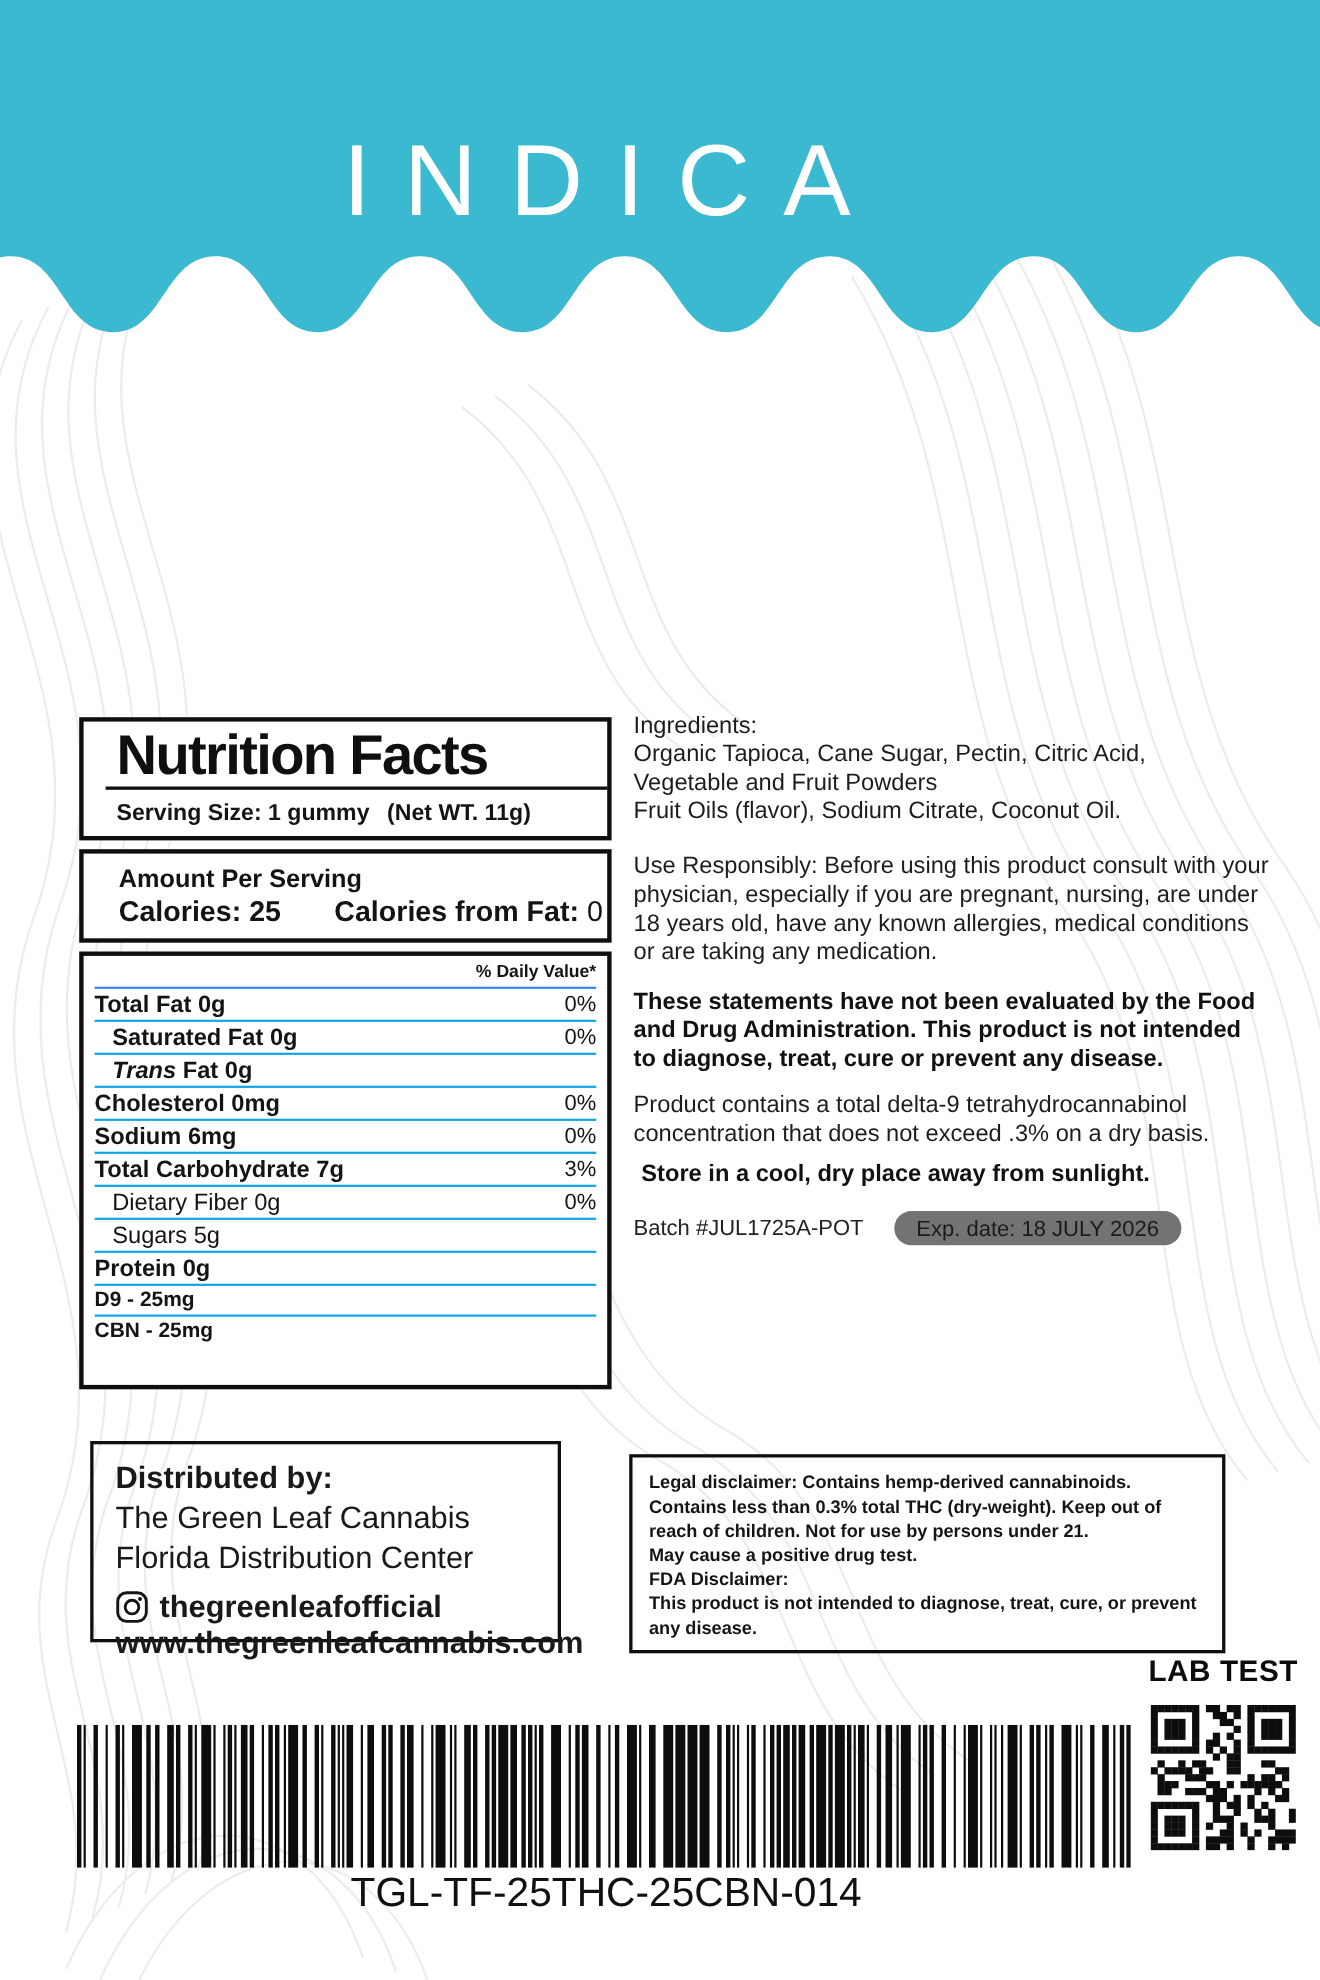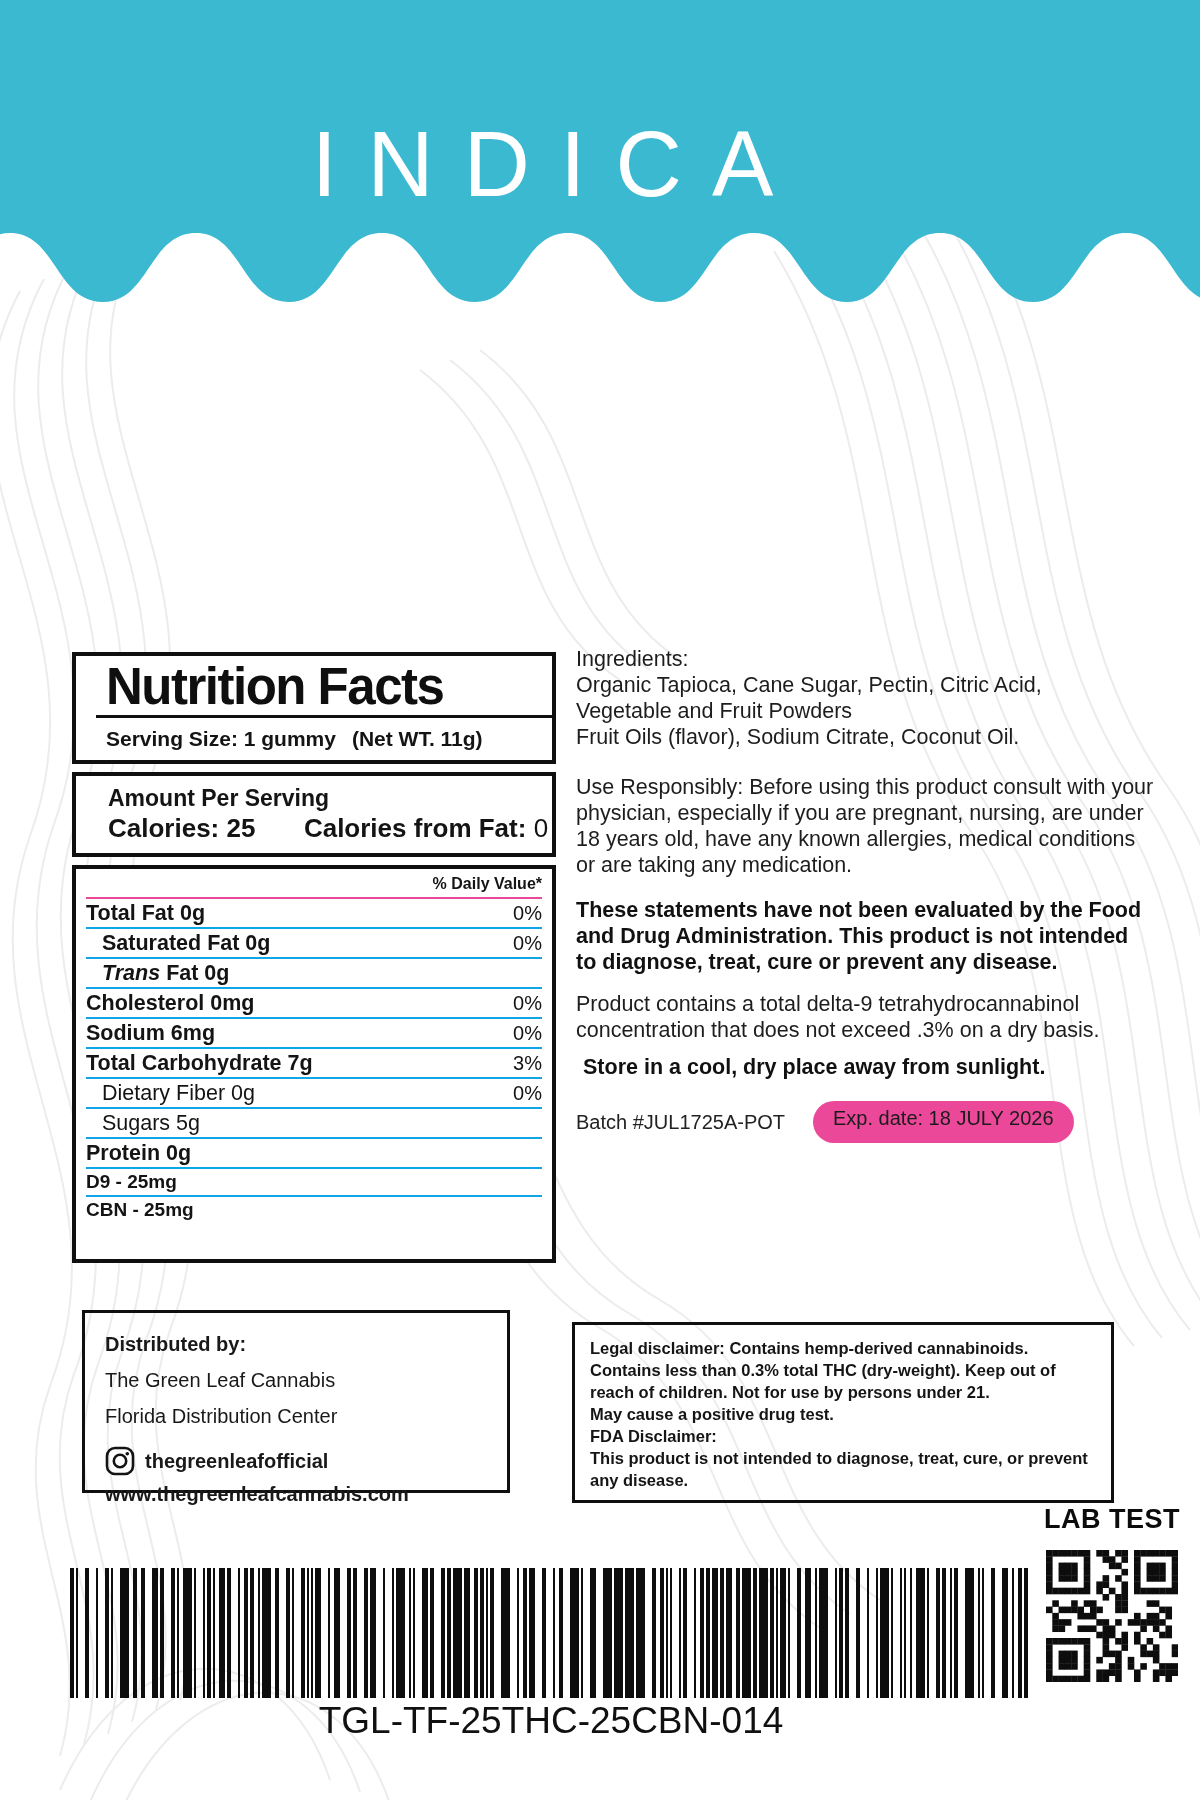--- a/index.html
+++ b/index.html
@@ -19,21 +19,21 @@
   .nbox + .nbox{margin-top:8px;}
   .n-title{font-size:51px;font-weight:900;letter-spacing:-1.5px;line-height:1.04;
     padding:4px 10px 2px 10px;color:#0f0f0f;white-space:nowrap;}
   .n-serving{border-top:3px solid #0f0f0f;padding:9px 10px;font-size:21px;font-weight:700;white-space:nowrap;}
   .n-serving .net{margin-left:16px;}
   .n-amount{font-size:23px;font-weight:700;padding:9px 12px 0 12px;}
   .n-cal{font-size:26px;font-weight:700;padding:1px 12px 9px 12px;white-space:nowrap;}
   .n-cal .gap{display:inline-block;width:34px;}
   .n-cal .reg{font-weight:400;}
   .nbody{padding:0 10px 36px 10px;}
-  .dv-row{text-align:right;font-size:16px;font-weight:700;padding:6px 0 4px 0;border-bottom:2px solid #ec4899;}
+  .dv-row{text-align:right;font-size:16px;font-weight:700;padding:6px 0 4px 0;border-bottom:2px solid #3b82f6;}
   .nrow{display:flex;justify-content:space-between;align-items:center;font-size:21.5px;
         line-height:24px;padding:2px 0;border-bottom:2px solid #0ea5e9;}
   .nrow .lbl{font-weight:400;}
   .nrow.b .lbl{font-weight:700;}
   .nrow.ind{padding-left:16px;}
   .nrow.sm{font-size:19px;line-height:22px;}
   .nrow.last{border-bottom:none;}
   .nrow .val{font-weight:400;font-size:20px;}
   .it{font-style:italic;font-weight:700;}
 
@@ -42,26 +42,26 @@
         font-size:21.5px;line-height:26px;color:#1d1d1d;}
   .info p{margin:0;}
   .bold{font-weight:400;}
   .ing-line{display:block;}
   .p-use{margin-top:24px !important;}
   .p-statements{margin-top:19px !important;font-weight:700;color:#111;}
   .p-delta{margin-top:16px !important;max-width:525px;}
   .p-store{margin-top:11px !important;font-weight:700;padding-left:7px;color:#111;}
   .batch-row{margin-top:21px;display:flex;align-items:center;}
   .batch-txt{font-size:20px;color:#222;}
-  .exp-pill{margin-left:28px;background:#ec4899;border-radius:22px;padding:4px 20px 12px 20px;
+  .exp-pill{margin-left:28px;background:#737373;border-radius:22px;padding:4px 20px 1px 20px;
             font-size:20px;font-weight:500;color:#1b1b1b;}
 
   
   .dist{position:absolute;left:82px;top:1310px;width:428px;height:183px;border:3px solid #0f0f0f;
-        box-sizing:border-box;padding:13px 20px;z-index:3;font-size:20px;color:#191919;}
+        box-sizing:border-box;padding:13px 20px;z-index:3;font-size:28px;color:#191919;}
   .dist .d-line{line-height:36px;font-weight:500;}
   .dist .d-title{font-weight:600;}
   .insta-row{display:flex;align-items:center;margin-top:11px;font-weight:700;line-height:32px;}
   .insta-row svg{margin-right:10px;flex:0 0 auto;}
   .d-url{font-weight:600;line-height:34px;}
 
   
   .legal{position:absolute;left:572px;top:1322px;width:542px;height:181px;border:3px solid #0f0f0f;
          box-sizing:border-box;padding:12px 15px;z-index:3;font-size:16.5px;line-height:22px;
          font-weight:600;color:#151515;}

